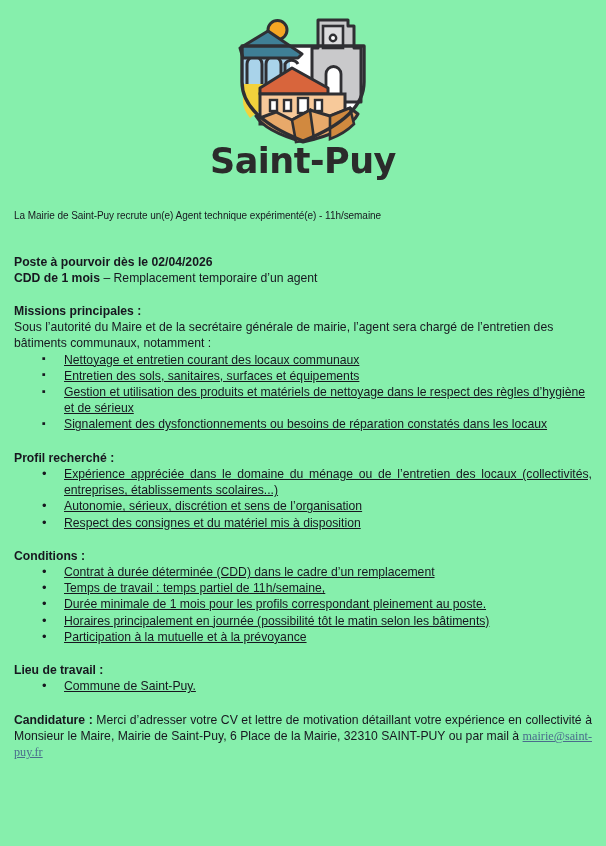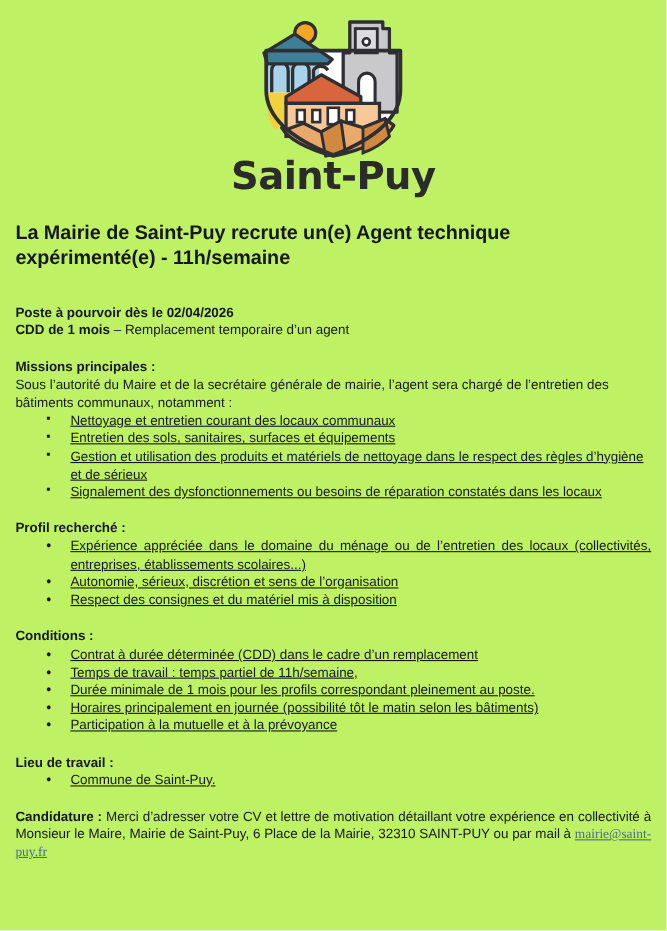--- a/index.html
+++ b/index.html
@@ -13,21 +13,21 @@
     font-family: "Liberation Sans", sans-serif;
     color: #17171f;
     overflow: hidden;
   }
   .page {
     position: relative;
     width: 606px;
     height: 846px;
     box-sizing: border-box;
     padding: 0 14px;
-    background: #bef264;
+    background: #86efac;
   }
 
   
   .logo-block {
     width: 100%;
     padding-top: 6px;
     display: flex;
     flex-direction: column;
     align-items: center;
   }
@@ -41,23 +41,23 @@
     font-family: "DejaVu Sans", sans-serif;
     font-weight: 700;
     font-size: 35px;
     letter-spacing: -0.5px;
     color: #2b2b2b;
     line-height: 1;
   }
 
   
   .doc-title {
-    margin-top: 21px;
-    font-size: 18px;
-    font-weight: bold;
+    margin-top: 31px;
+    font-size: 10px;
+    font-weight: normal;
     letter-spacing: -0.05px;
     line-height: 1.25;
   }
 
   .block {
     margin-top: 0;
   }
   .spacer-lg { height: 31px; }
   .spacer-md { height: 17px; }
 

